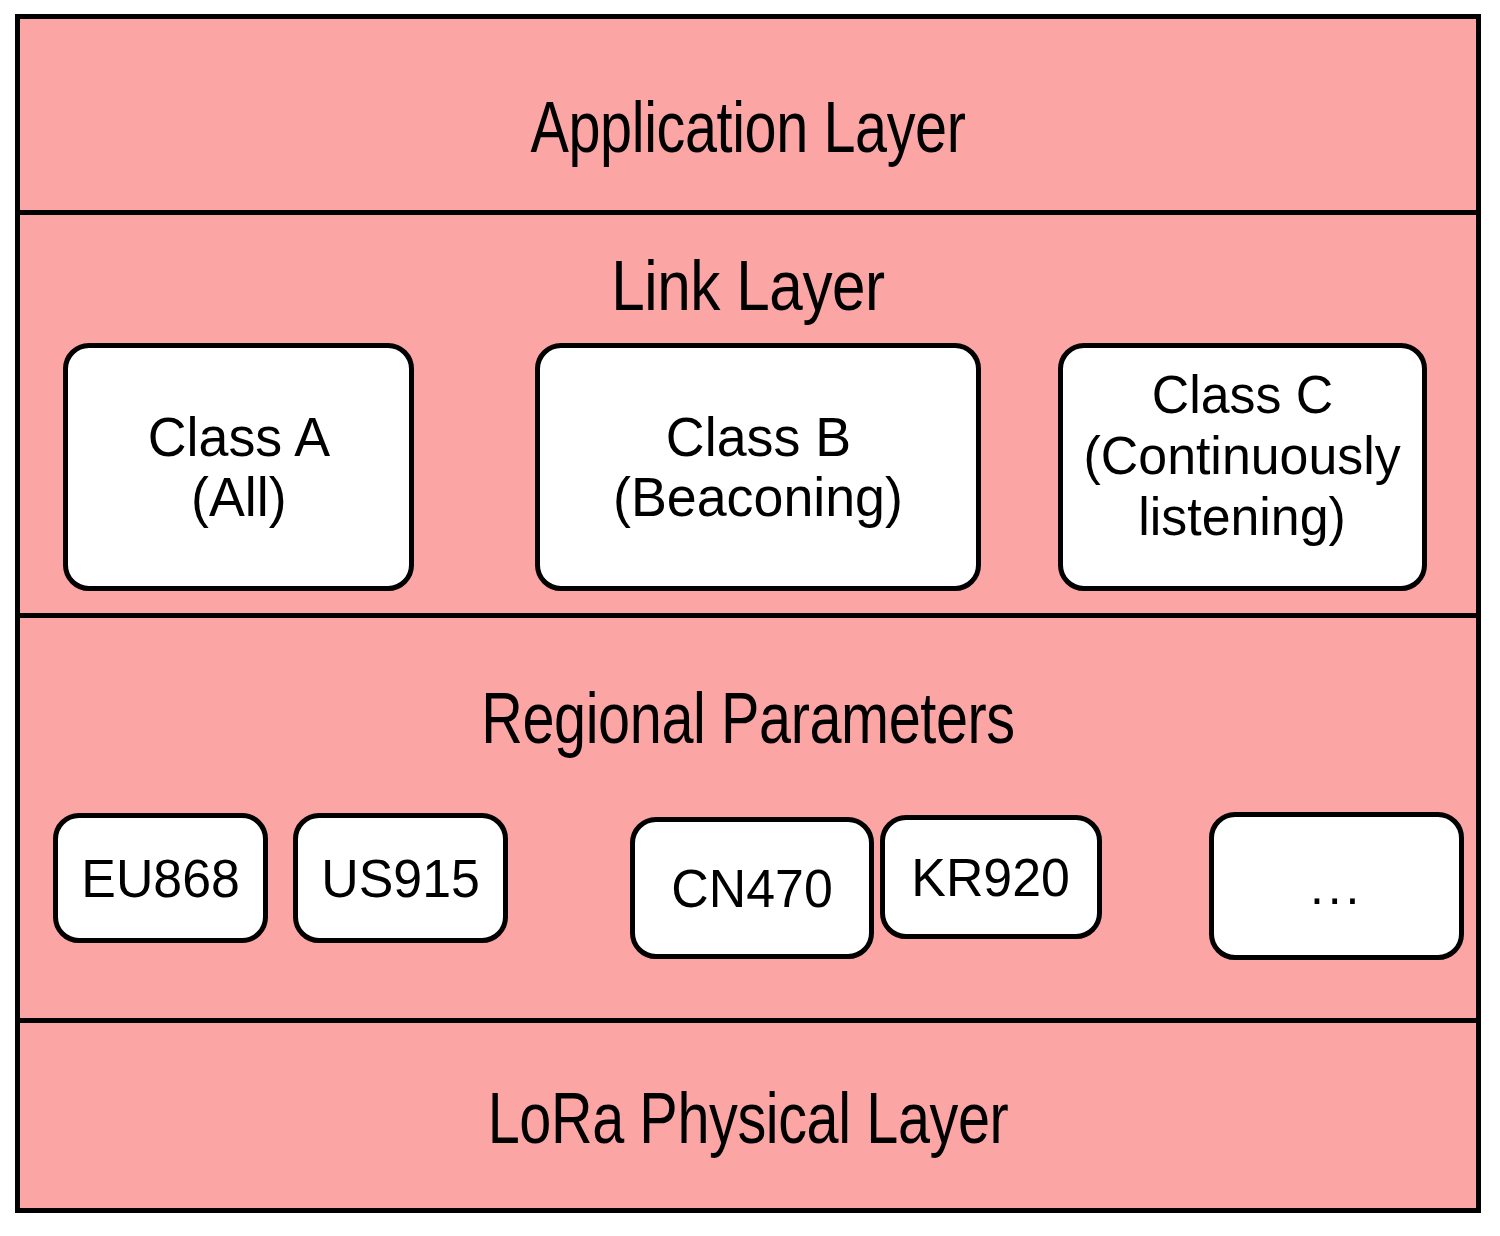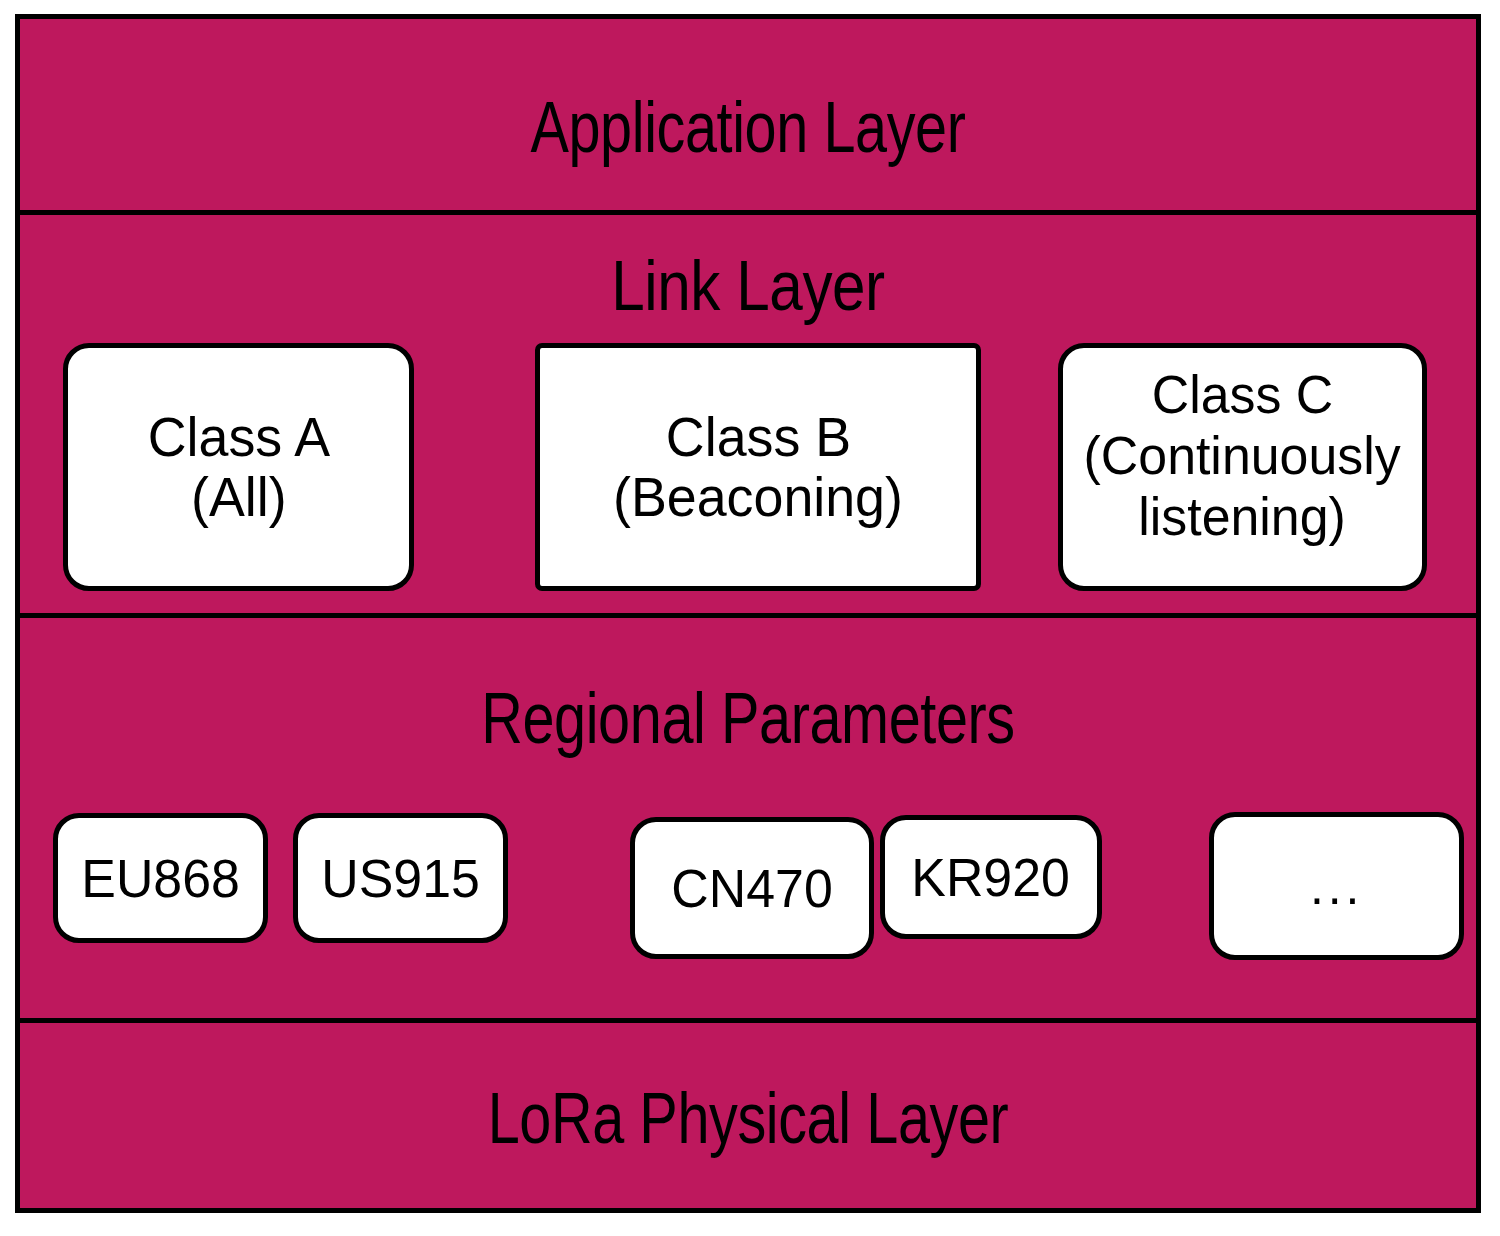--- a/index.html
+++ b/index.html
@@ -16,21 +16,21 @@
   }
 
   .stack {
     position: absolute;
     left: 15px;
     top: 14px;
     width: 1466px;
     height: 1199px;
     box-sizing: border-box;
     border: 5px solid #000000;
-    background: #be185d;
+    background: #fca5a5;
   }
 
   
   .divider {
     position: absolute;
     left: 0;
     width: 100%;
     height: 5px;
     background: #000000;
   }
@@ -73,21 +73,21 @@
     font-size: 56px;
     line-height: 1.08;
     white-space: nowrap;
     text-align: center;
     transform: scaleX(0.96);
   }
 
   
   .class-box { top: 324px; height: 248px; }
   #class-a { left: 43px;   width: 351px; align-items: center; }
-  #class-b { left: 515px;  width: 446px; border-radius: 7px; }
+  #class-b { left: 515px;  width: 446px; }
   #class-c { left: 1038px;  width: 369px; justify-content: flex-start; padding-top: 16px; }
   #class-c .line { font-size: 54px; line-height: 1.13; }
 
   
   .region-box { top: 794px; height: 130px; }
   .region-box .line { font-size: 54px; }
   #region-eu868 { left: 33px;   width: 215px; }
   #region-us915 { left: 273px;  width: 215px; align-items: center; }
   #region-cn470 { left: 610px;  width: 244px; top: 798px; height: 142px; }
   #region-kr920 { left: 860px;  width: 222px; top: 796px; height: 124px; }

